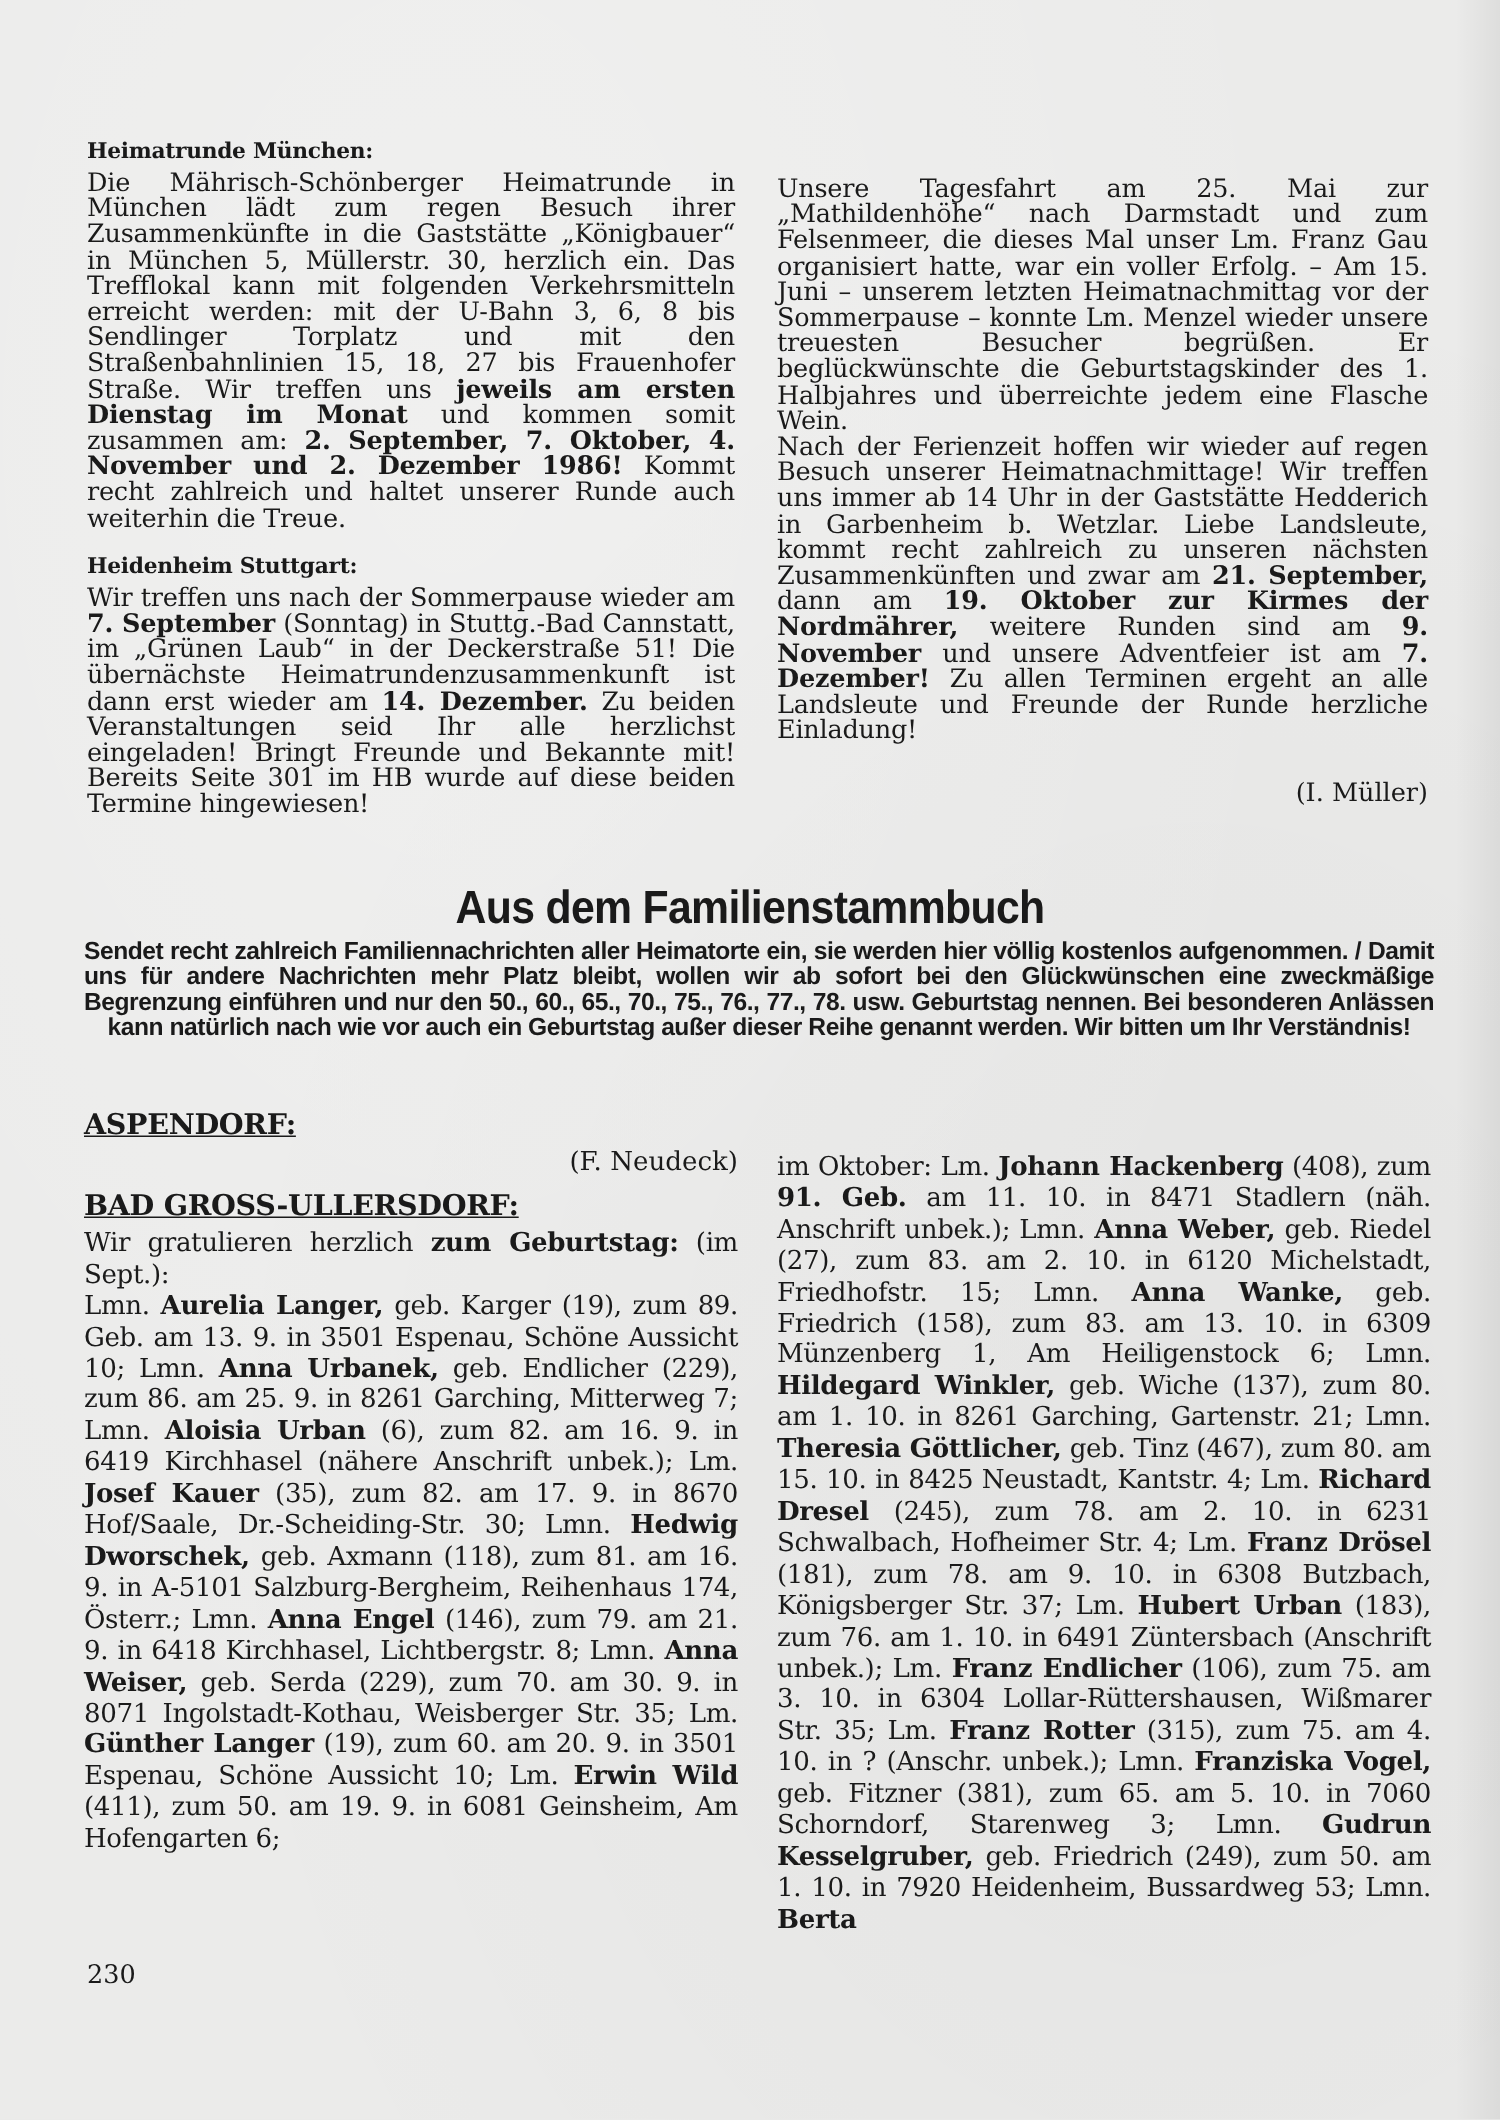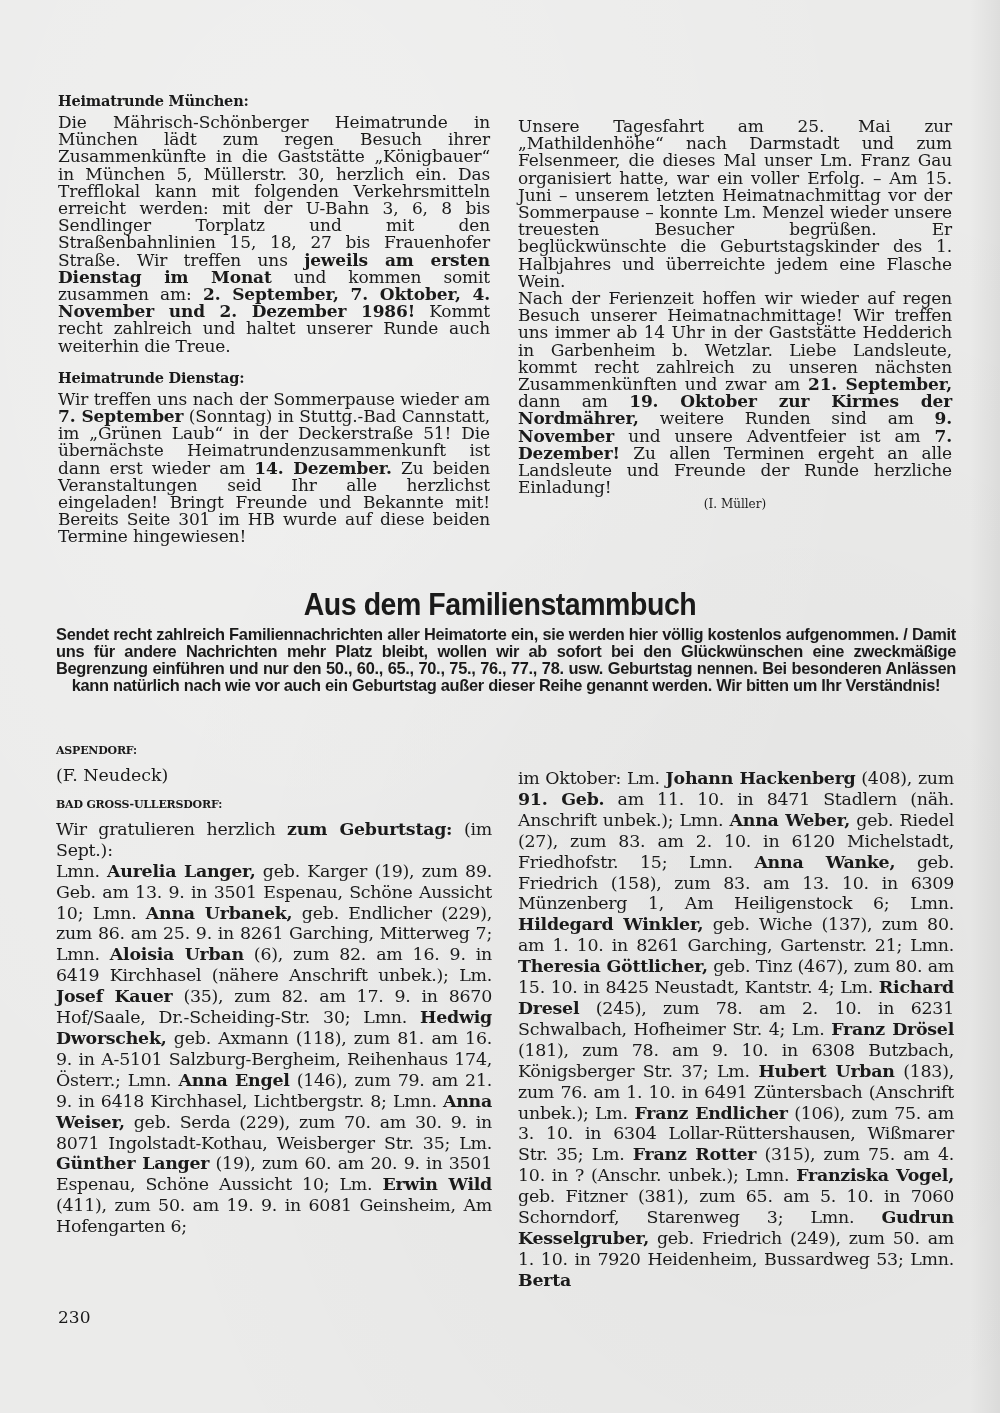--- a/index.html
+++ b/index.html
@@ -30,65 +30,66 @@
   .head-sm {
     font-family: "DejaVu Serif", "Liberation Serif", serif;
     font-weight: bold; font-size: 14.5px; line-height: 18px;
     margin: 0 0 4px 0; letter-spacing: -0.2px;
   }
   .body-sm {
     font-size: 17px; line-height: 17.2px; text-align: justify;
     margin: 0; letter-spacing: -0.15px; hyphens: manual;
   }
   .body-sm b, .body-lg b { font-weight: bold; }
-  .sig-row { display: flex; justify-content: center; font-size: 12px; line-height: 17.2px; }
+  .sig-row { display: flex; justify-content: flex-end; font-size: 17px; line-height: 17.2px; margin-top: 25px; }
   .gap { height: 14px; }
 
   .main-title {
     position: absolute; left: 0; width: 1000px; top: 566px;
     text-align: center;
     font-family: "Liberation Sans", "DejaVu Sans", sans-serif;
     font-weight: bold; font-size: 31px; letter-spacing: -0.5px;
     transform: scaleX(0.92);
   }
   .intro {
     position: absolute; left: 56px; top: 610px; width: 900px;
     font-family: "Liberation Sans", "DejaVu Sans", sans-serif;
     font-weight: bold; font-size: 16.4px; line-height: 17px;
     text-align: justify; text-align-last: center;
     letter-spacing: -0.3px;
     transform-origin: left top;
   }
   .head-lg {
-    font-weight: bold; font-size: 11px; line-height: 21px; margin: 0 0 4px 0;
+    font-weight: bold; font-size: 19px; line-height: 21px; margin: 0 0 4px 0;
     letter-spacing: -0.2px;
+    text-decoration: underline;
   }
   .body-lg {
     font-size: 17.4px; line-height: 20.9px; text-align: justify; margin: 0;
     letter-spacing: -0.25px;
   }
-  .sig-row-lg { display: flex; justify-content: flex-start; font-size: 17.4px; line-height: 20.9px; }
+  .sig-row-lg { display: flex; justify-content: flex-end; font-size: 17.4px; line-height: 20.9px; }
   .page-number {
     position: absolute; left: 58px; top: 1307px; font-size: 17px;
   }
 </style>
 </head>
 <body>
 
 <div class="page">
   <div class="edge-right"></div>
 
   <div class="col col-left-top">
     <section>
       <h3 class="head-sm">Heimatrunde München:</h3>
       <p class="body-sm rich">Die Mährisch-Schönberger Heimatrunde in München lädt zum regen Besuch ihrer Zusammenkünfte in die Gaststätte „Königbauer“ in München 5, Müllerstr. 30, herzlich ein. Das Trefflokal kann mit folgenden Verkehrsmitteln erreicht werden: mit der U-Bahn 3, 6, 8 bis Sendlinger Torplatz und mit den Straßenbahnlinien 15, 18, 27 bis Frauenhofer Straße. Wir treffen uns <b>jeweils am ersten Dienstag im Monat</b> und kommen somit zusammen am: <b>2. September, 7. Oktober, 4. November und 2. Dezember 1986!</b> Kommt recht zahlreich und haltet unserer Runde auch weiterhin die Treue.</p>
     </section>
     <div class="gap"></div>
     <section>
-      <h3 class="head-sm">Heimatrunde Dienstag:</h3>
+      <h3 class="head-sm">Heidenheim Stuttgart:</h3>
       <p class="body-sm rich">Wir treffen uns nach der Sommerpause wieder am <b>7. September</b> (Sonntag) in Stuttg.-Bad Cannstatt, im „Grünen Laub“ in der Deckerstraße 51! Die übernächste Heimatrundenzusammenkunft ist dann erst wieder am <b>14. Dezember.</b> Zu beiden Veranstaltungen seid Ihr alle herzlichst eingeladen! Bringt Freunde und Bekannte mit! Bereits Seite 301 im HB wurde auf diese beiden Termine hingewiesen!</p>
     </section>
   </div>
 
   <div class="col col-right-top">
     <section>
       <p class="body-sm rich">Unsere Tagesfahrt am 25. Mai zur „Mathildenhöhe“ nach Darmstadt und zum Felsenmeer, die dieses Mal unser Lm. Franz Gau organisiert hatte, war ein voller Erfolg. – Am 15. Juni – unserem letzten Heimatnachmittag vor der Sommerpause – konnte Lm. Menzel wieder unsere treuesten Besucher begrüßen. Er beglückwünschte die Geburtstagskinder des 1. Halbjahres und überreichte jedem eine Flasche Wein.</p>
       <p class="body-sm rich">Nach der Ferienzeit hoffen wir wieder auf regen Besuch unserer Heimatnachmittage! Wir treffen uns immer ab 14 Uhr in der Gaststätte Hedderich in Garbenheim b. Wetzlar. Liebe Landsleute, kommt recht zahlreich zu unseren nächsten Zusammenkünften und zwar am <b>21. September,</b> dann am <b>19. Oktober zur Kirmes der Nordmährer,</b> weitere Runden sind am <b>9. November</b> und unsere Adventfeier ist am <b>7. Dezember!</b> Zu allen Terminen ergeht an alle Landsleute und Freunde der Runde herzliche Einladung!</p>
       <div class="sig-row">
         <span></span>

